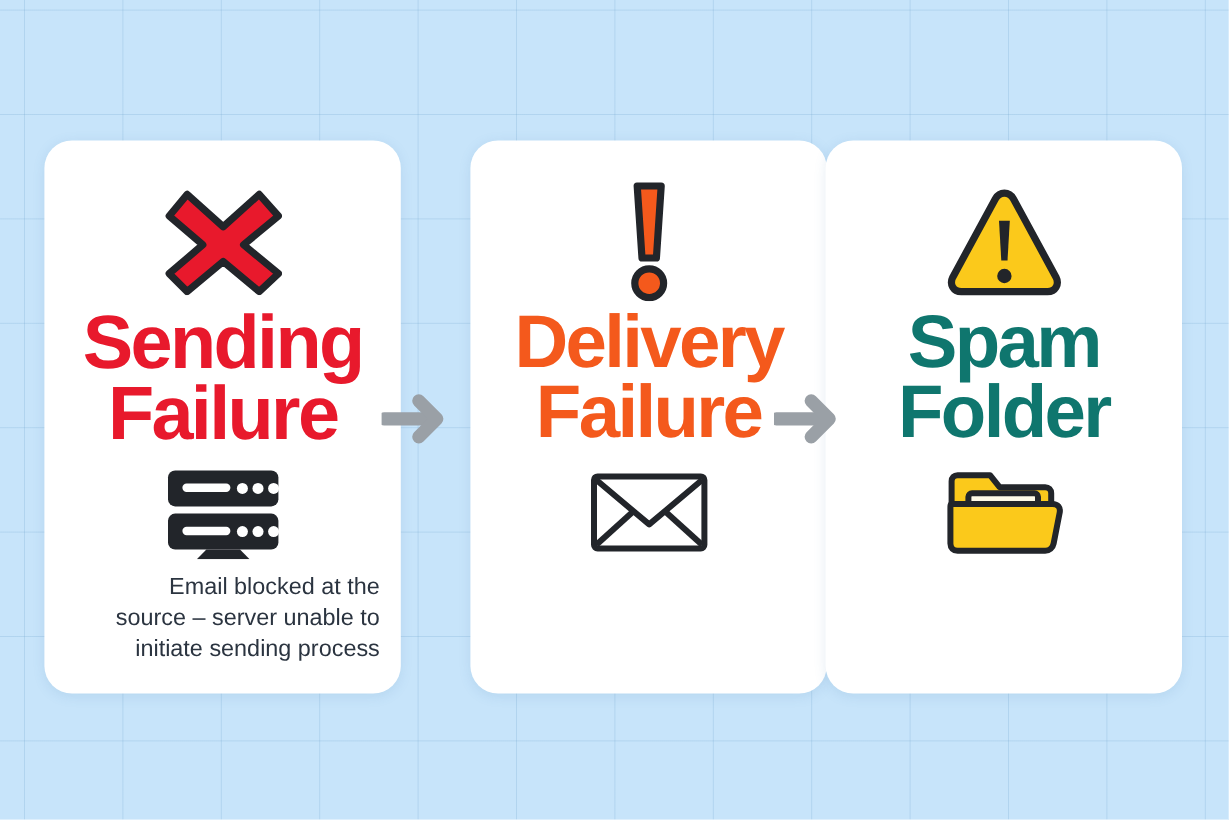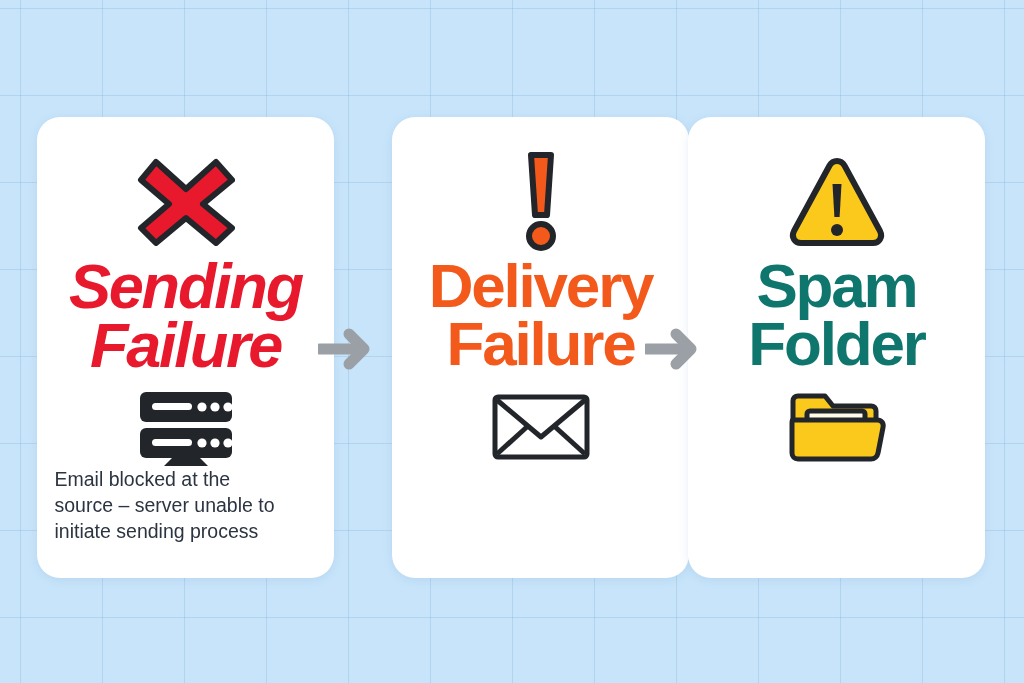--- a/index.html
+++ b/index.html
@@ -67,41 +67,42 @@
   .title {
     text-align:center;
     font-weight:900;
     font-size:62px;
     line-height:0.94;
     letter-spacing:-2.2px;
     white-space:pre-line;
     margin-top:2px;
     font-stretch:condensed;
   }
-  .t-red    { color:#e8192c;font-style:italic; }
+  .t-red    { color:#e8192c; }
   .t-orange { color:#f4591c; }
   .t-yellow { color:#0f766e; }
 
   .card.c1 .title { font-size:63px; }
   .card.c2 .title { font-size:62px; }
   .card.c3 .title { font-size:62px; }
 
   
   .glyph {
     height:78px;
     margin-top:14px;
     display:flex;
     align-items:center;
     justify-content:center;
   }
 
   
   .desc {
+    margin-top:10px;
     width:262px;
-    text-align:left;
+    text-align:right;
     color:#2b3440;
     font-size:19.5px;
     line-height:1.33;
     white-space:pre-line;
   }
 
   
   .arrow {
     position:absolute;
     top:326px;

